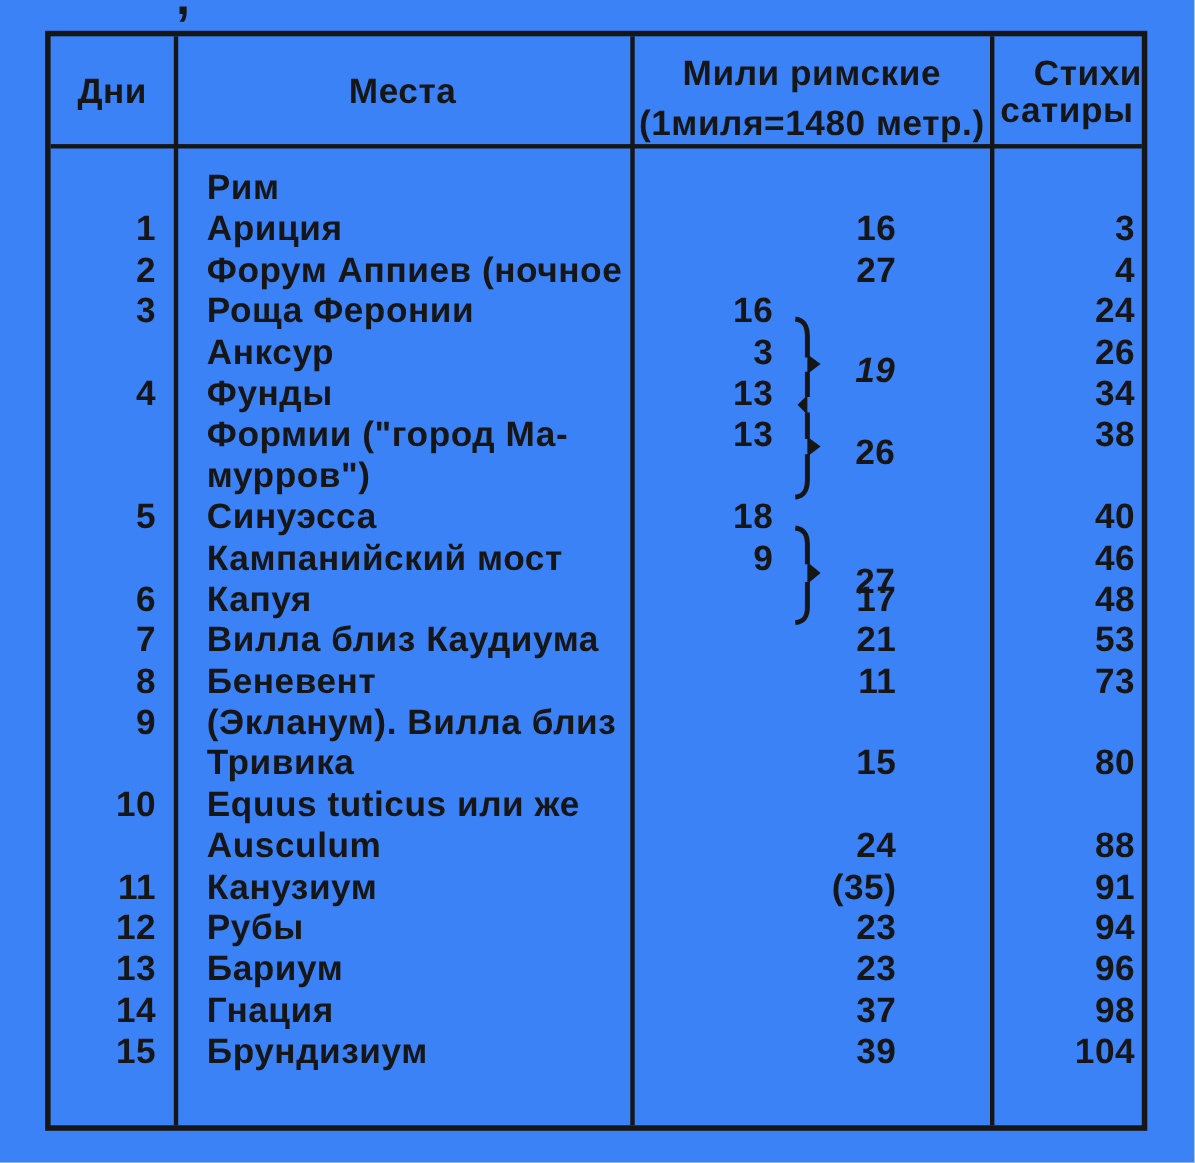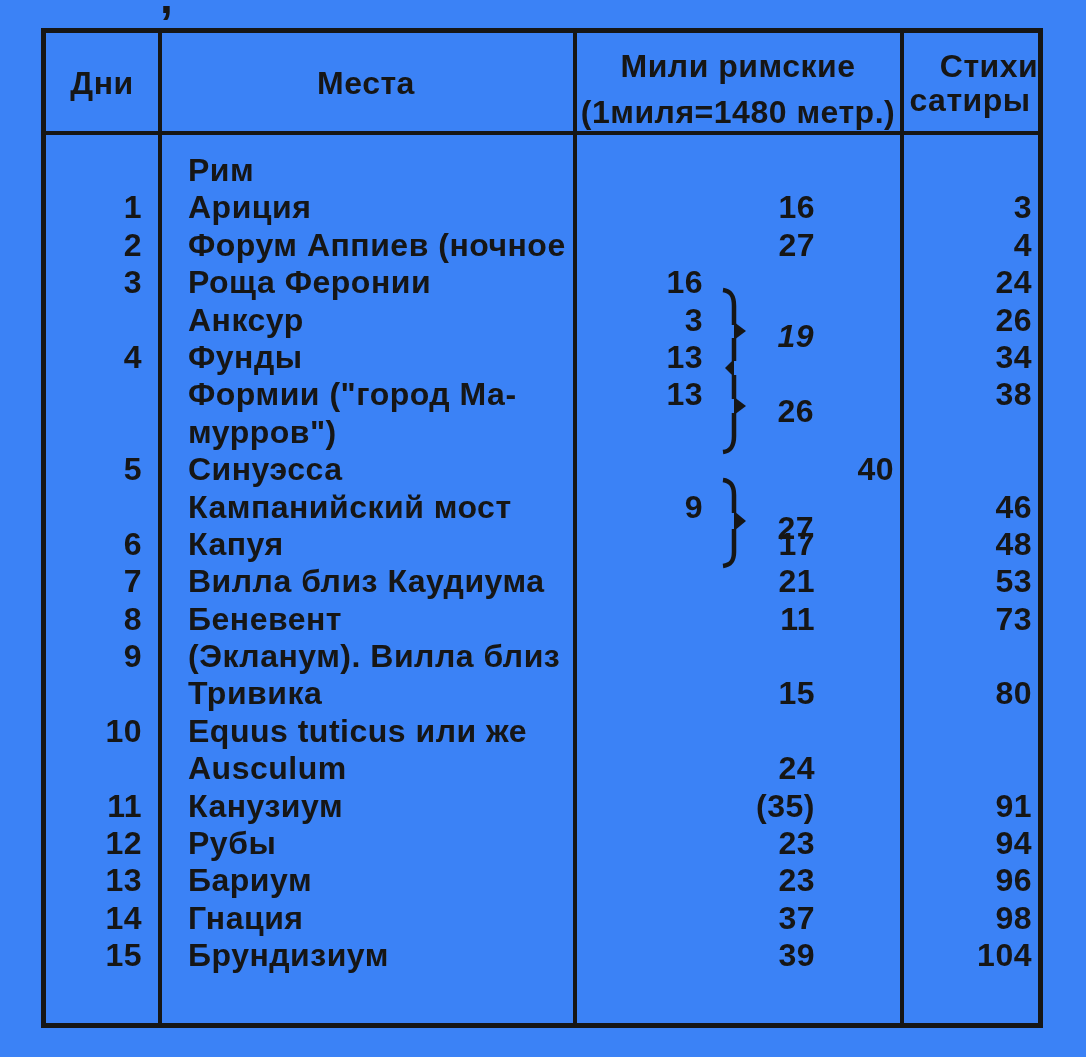--- a/index.html
+++ b/index.html
@@ -146,20 +146,23 @@
         </div>
         <div class="row">
           <div class="c-day"></div>
           <div class="c-place">мурров")</div>
           <div class="c-miles"></div>
           <div class="c-verse"></div>
         </div>
         <div class="row">
           <div class="c-day">5</div>
           <div class="c-place">Синуэсса</div>
+          <div class="c-miles">
+            <span class="mile inner">18</span>
+          </div>
           <div class="c-verse">40</div>
         </div>
         <div class="row">
           <div class="c-day"></div>
           <div class="c-place">Кампанийский мост</div>
           <div class="c-miles">
             <span class="mile inner">9</span>
           </div>
           <div class="c-verse">46</div>
         </div>
@@ -206,20 +209,21 @@
           <div class="c-place">Equus tuticus или же</div>
           <div class="c-miles"></div>
           <div class="c-verse"></div>
         </div>
         <div class="row">
           <div class="c-day"></div>
           <div class="c-place">Ausculum</div>
           <div class="c-miles">
             <span class="mile outer">24</span>
           </div>
+          <div class="c-verse">88</div>
         </div>
         <div class="row">
           <div class="c-day">11</div>
           <div class="c-place">Канузиум</div>
           <div class="c-miles">
             <span class="mile outer">(35)</span>
           </div>
           <div class="c-verse">91</div>
         </div>
         <div class="row">

